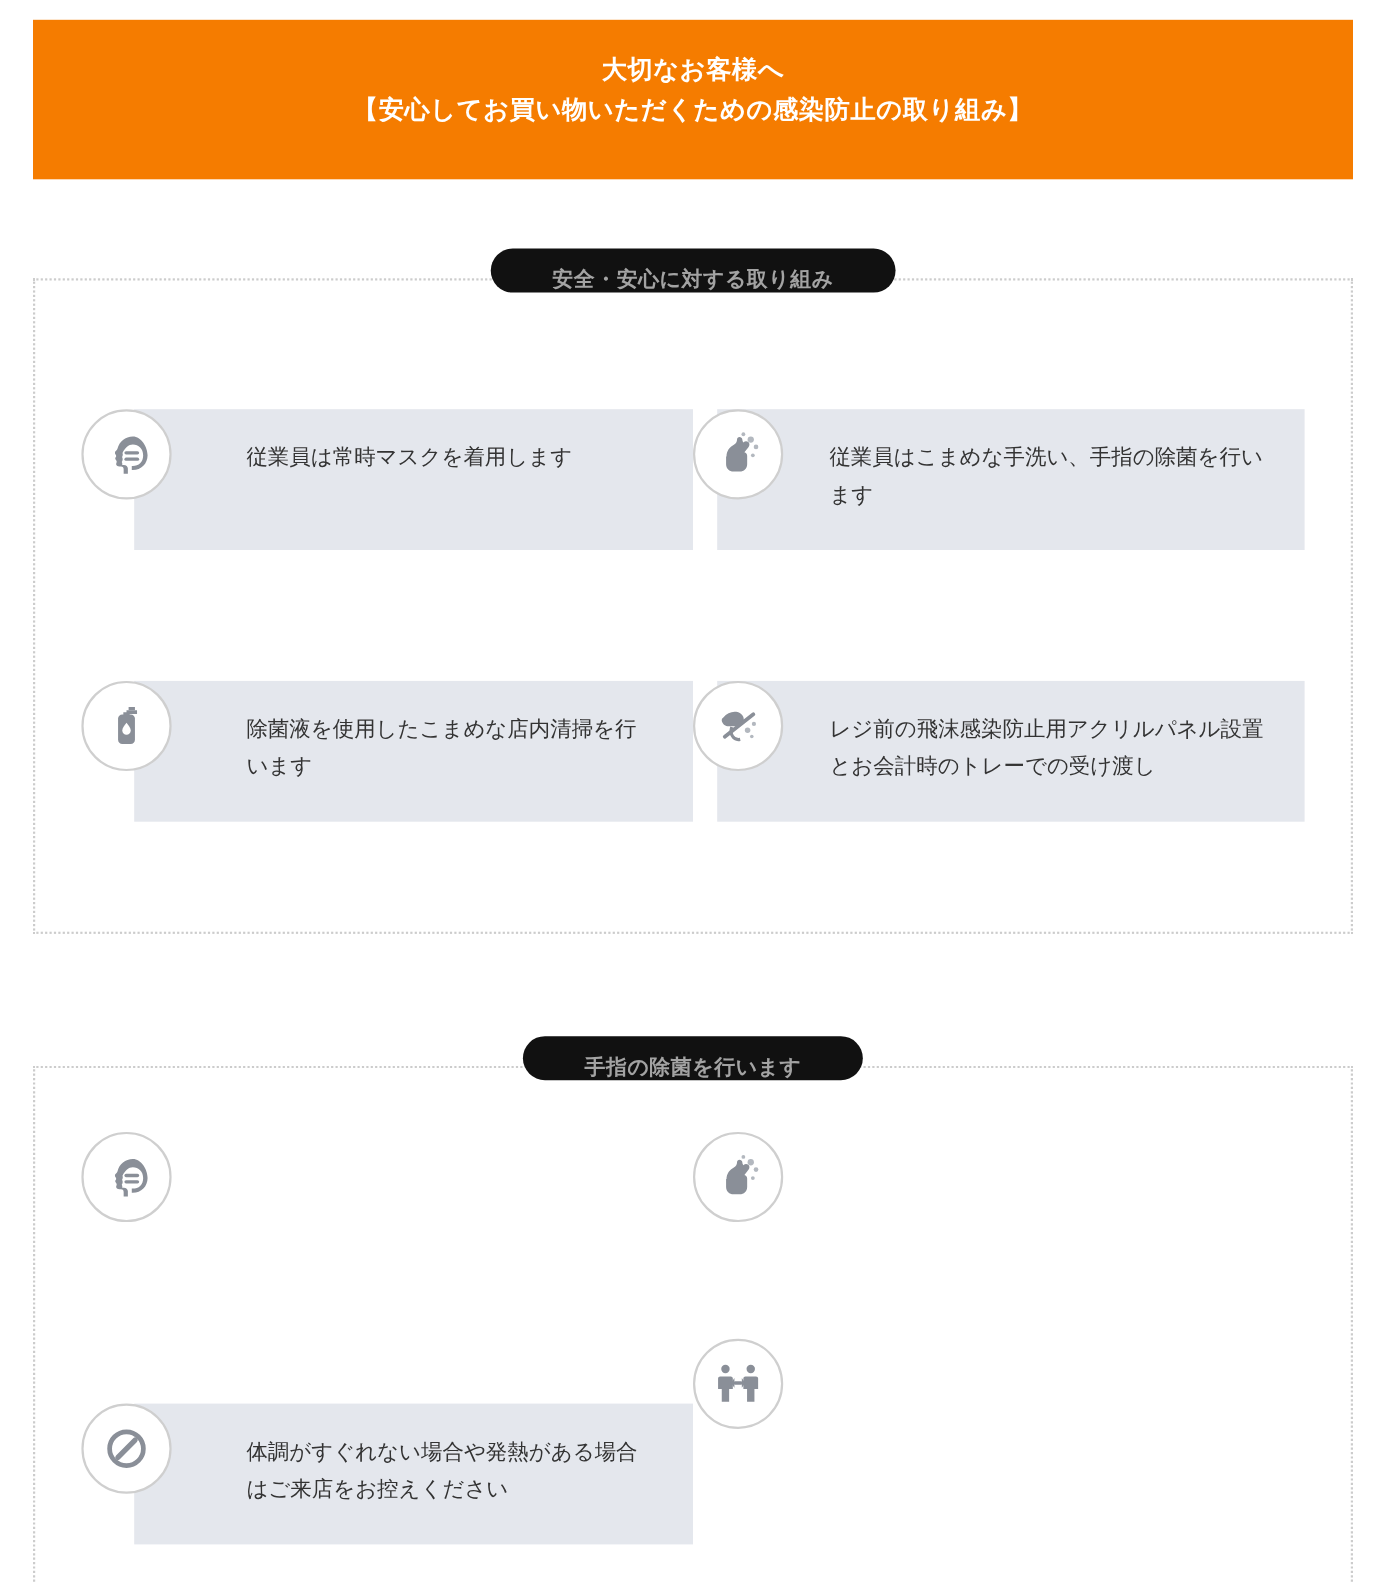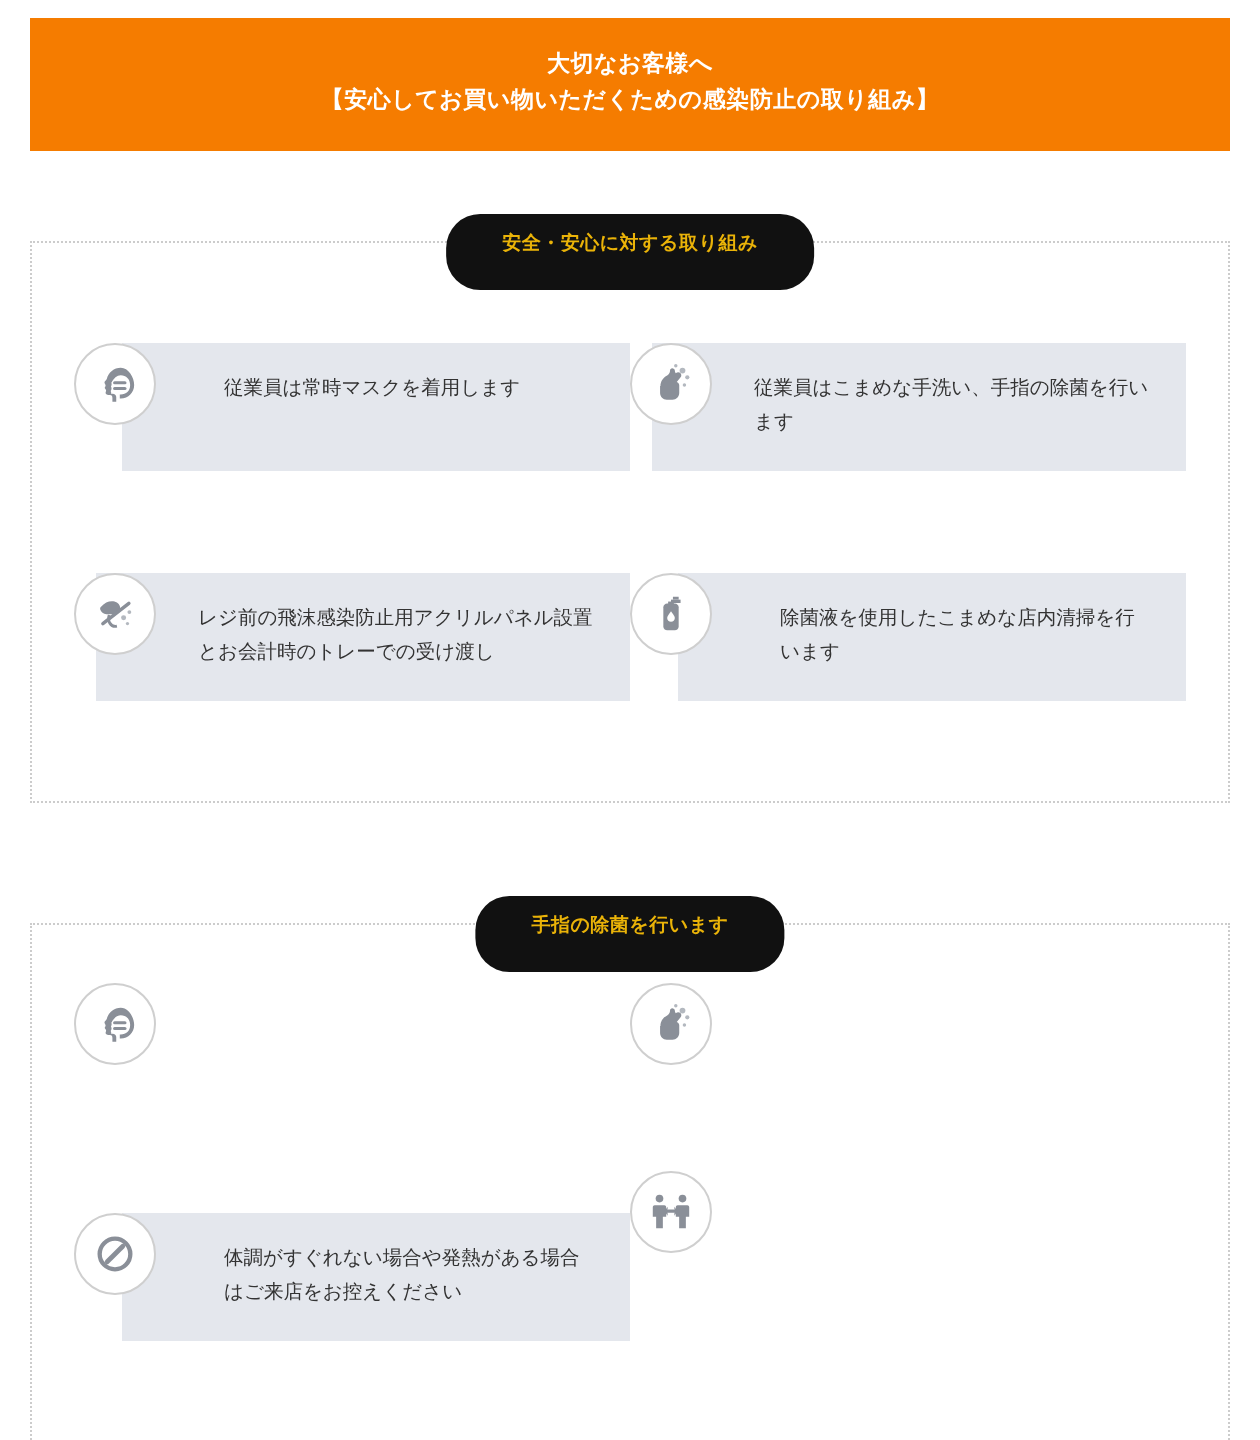--- a/index.html
+++ b/index.html
@@ -20,21 +20,21 @@
     min-height: 1440px;
     box-sizing: border-box;
   }
 
   
   .banner {
     margin: 18px 30px 0 30px;
     background: #f57c00;
     color: #ffffff;
     text-align: center;
-    padding: 28px 20px 34px 20px;
+    padding: 28px 20px 46px 20px;
     box-sizing: border-box;
     font-family: Liberation Serif, serif;
   }
   .banner-line {
     font-size: 23px;
     font-weight: bold;
     letter-spacing: 0.5px;
     line-height: 1.55;
   }
 
@@ -48,24 +48,24 @@
   }
   .section.first { margin-top: 90px; }
   .section.second { margin-top: 120px; }
 
   .section-badge {
     position: absolute;
     top: -29px;
     left: 50%;
     transform: translateX(-50%);
     background: #111111;
-    color: #eab308;
+    color: #a3a3a3;
     border-radius: 34px;
     padding: 0 56px;
-    height: 76px;
+    height: 40px;
     line-height: 58px;
     font-size: 19px;
     font-weight: bold;
     white-space: nowrap;
     letter-spacing: 0.5px;
     text-align: right;
   }
 
   
   .grid {
@@ -80,21 +80,21 @@
   }
   .cell-inner {
     position: relative;
     padding-left: 48px;
     min-height: 166px;
     box-sizing: border-box;
   }
   .item-box {
     background: #e4e7ed;
     min-height: 128px;
-    margin-top: 42px;
+    margin-top: 59px;
     padding: 28px 32px 26px 102px;
     box-sizing: border-box;
     display: block;
   }
   .item-text {
     font-size: 19.5px;
     line-height: 1.72;
     color: #333333;
     display: block;
   }
@@ -157,51 +157,51 @@
               <circle cx="38" cy="25" r="1.8" fill="#b3b8bf"></circle>
               <circle cx="29" cy="5" r="1.8" fill="#b3b8bf"></circle>
             </svg>
           </div>
           <div class="item-box">
             <span class="item-text">従業員はこまめな手洗い、手指の除菌を行います</span>
           </div>
         </div>
       </div>
 
+      <div class="cell left">
+        <div class="cell-inner">
+          <div class="icon-circle">
+            <svg width="46" height="46" viewBox="0 0 48 48" aria-hidden="true">
+              <path d="M26 6h6v3h-6z" fill="#8a8f98"></path>
+              <path d="M24 9h10v3.5H24z" fill="#8a8f98"></path>
+              <path d="M21 11h6v4h-6z" fill="#8a8f98"></path>
+              <path d="M16 17c0-2.2 1.8-4 4-4h8c2.2 0 4 1.8 4 4v20c0 2.2-1.8 4-4 4h-8c-2.2 0-4-1.8-4-4V17z" fill="#8a8f98"></path>
+              <path d="M24 21c-2.4 3.2-4 5.4-4 7.2 0 2.4 1.8 4 4 4s4-1.6 4-4c0-1.8-1.6-4-4-7.2z" fill="#ffffff"></path>
+            </svg>
+          </div>
+          <div class="item-box">
+            <span class="item-text">除菌液を使用したこまめな店内清掃を行います</span>
+          </div>
+        </div>
+      </div>
+
       <div class="cell right">
         <div class="cell-inner">
           <div class="icon-circle">
             <svg width="46" height="46" viewBox="0 0 48 48" aria-hidden="true">
               <path d="M10 16c4-5 11-7 16-4 3 1.8 4 5 3.2 8.2-.6 2.4-2.6 4-5 4H15c-3 0-5.6-2-6.4-4.8-.3-1.2-.1-2.4 1.4-3.4z" fill="#8a8f98"></path>
               <path d="M18 25c-1 3-1 6 .6 8.5 1.6 2.6 4.6 3.8 7.4 3.2" fill="none" stroke="#8a8f98" stroke-width="3"></path>
               <circle cx="33" cy="28" r="2.6" fill="#b3b8bf"></circle>
               <circle cx="39" cy="22" r="2" fill="#b3b8bf"></circle>
               <circle cx="37" cy="34" r="1.7" fill="#b3b8bf"></circle>
               <rect x="6" y="22.4" width="38" height="3.6" rx="1.8" transform="rotate(-38 24 24)" fill="#8a8f98"></rect>
             </svg>
           </div>
           <div class="item-box">
             <span class="item-text">レジ前の飛沫感染防止用アクリルパネル設置とお会計時のトレーでの受け渡し</span>
-          </div>
-        </div>
-      </div>
-
-      <div class="cell left">
-        <div class="cell-inner">
-          <div class="icon-circle">
-            <svg width="46" height="46" viewBox="0 0 48 48" aria-hidden="true">
-              <path d="M26 6h6v3h-6z" fill="#8a8f98"></path>
-              <path d="M24 9h10v3.5H24z" fill="#8a8f98"></path>
-              <path d="M21 11h6v4h-6z" fill="#8a8f98"></path>
-              <path d="M16 17c0-2.2 1.8-4 4-4h8c2.2 0 4 1.8 4 4v20c0 2.2-1.8 4-4 4h-8c-2.2 0-4-1.8-4-4V17z" fill="#8a8f98"></path>
-              <path d="M24 21c-2.4 3.2-4 5.4-4 7.2 0 2.4 1.8 4 4 4s4-1.6 4-4c0-1.8-1.6-4-4-7.2z" fill="#ffffff"></path>
-            </svg>
-          </div>
-          <div class="item-box">
-            <span class="item-text">除菌液を使用したこまめな店内清掃を行います</span>
           </div>
         </div>
       </div>
 
     </div>
   </div>
 
   <div class="section second">
     <div class="section-badge">手指の除菌を行います</div>
     <div class="grid">

